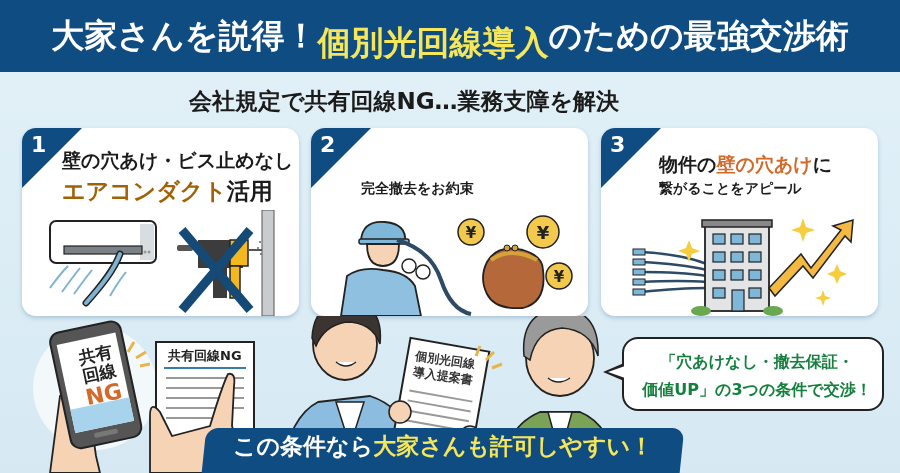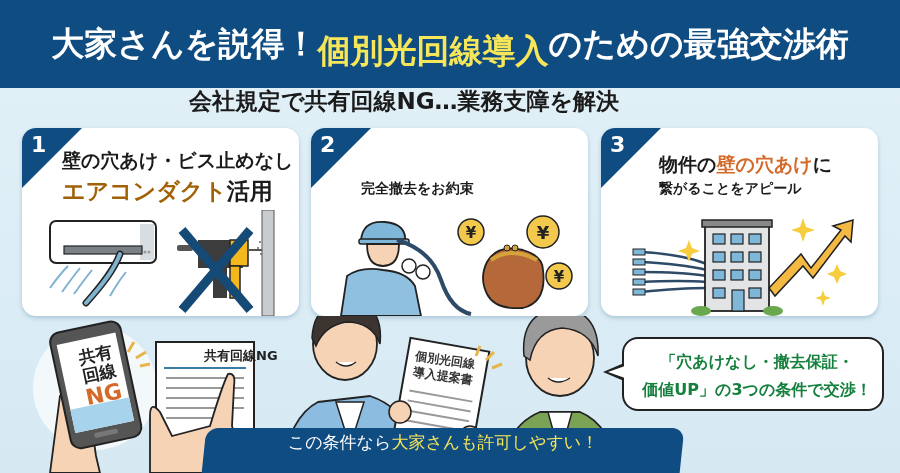--- a/index.html
+++ b/index.html
@@ -1,37 +1,37 @@
 <!DOCTYPE html>
 <html><head>
 <meta charset="utf-8">
 <style>
   * { box-sizing: border-box; margin: 0; padding: 0; }
   body { width: 900px; height: 473px; overflow: hidden; background: #dcedf5; font-family: "DejaVu Sans", "Liberation Sans", sans-serif; position: relative; }
-  .header { position: absolute; left: 0; top: 0; width: 900px; height: 88px; background: #0f4c81; display: flex; align-items: center; justify-content: center; font-weight: bold; font-size: 33px; color: #fff; letter-spacing: 0px; white-space: nowrap; }
+  .header { position: absolute; left: 0; top: 0; width: 900px; height: 72px; background: #0f4c81; display: flex; align-items: center; justify-content: center; font-weight: bold; font-size: 33px; color: #fff; letter-spacing: 0px; white-space: nowrap; }
   .header .hl { color: #f6e65a; margin-top: 15px; }
   .bg-main { position: absolute; left: 0; top: 72px; width: 900px; height: 401px; background: linear-gradient(#e1f0f7, #d6e9f3); }
   .subtitle { position: absolute; left: 0; top: 86px; width: 808px; text-align: center; font-size: 23px; font-weight: bold; color: #1b1b1b; }
   .card { position: absolute; top: 128px; width: 277px; height: 188px; background: #fff; border-radius: 14px; box-shadow: 0 2px 4px rgba(80,130,160,0.35); overflow: hidden; }
   .card .corner { position: absolute; left: 0; top: 0; width: 0; height: 0; border-top: 60px solid #0f4c81; border-right: 60px solid transparent; }
   .card .num { position: absolute; left: 9px; top: 4px; color: #fff; font-weight: bold; font-size: 22px; }
   .card .t1 { position: absolute; left: 42px; top: 20px; font-size: 19px; font-weight: bold; color: #1b1b1b; white-space: nowrap; }
   .card .t2 { position: absolute; left: 42px; top: 48px; font-size: 14px; font-weight: bold; color: #1b1b1b; white-space: nowrap; }
   .green { color: #a16207; }
   .orange { color: #d46a2a; }
   .illus { position: absolute; left: 0; top: 82px; width: 277px; height: 106px; }
   .scene { position: absolute; left: 0; top: 316px; width: 900px; height: 157px; }
   .bubble { position: absolute; left: 622px; top: 337px; width: 262px; height: 74px; background: #fff; border: 2.5px solid #222; border-radius: 16px; font-size: 16px; font-weight: bold; color: #15803d; padding: 9px 6px 0 14px; line-height: 28px; text-align: center; }
   .bubble-tail { position: absolute; left: 603px; top: 363px; width: 0; height: 0; border-top: 9px solid transparent; border-bottom: 9px solid transparent; border-right: 21px solid #222; }
   .bubble-tail-in { position: absolute; left: 608px; top: 366px; width: 0; height: 0; border-top: 6px solid transparent; border-bottom: 6px solid transparent; border-right: 17px solid #fff; }
   .footer { position: absolute; left: 204px; top: 428px; width: 478px; height: 45px; background: #0f4c81; border-radius: 12px 12px 0 0; transform: skewX(-6deg); }
-  .footer-text { position: absolute; left: 204px; top: 431px; width: 478px; text-align: center; font-size: 17px; font-weight: normal; color: #fff; white-space: nowrap; }
+  .footer-text { position: absolute; left: 204px; top: 431px; width: 478px; text-align: center; font-size: 23px; font-weight: bold; color: #fff; white-space: nowrap; }
   .footer-text .hl { color: #f6e65a; }
   .phone-text { position: absolute; font-weight: bold; color: #222; text-align: center; line-height: 19px; font-size: 17px; }
-  .doc-text { position: absolute; font-weight: bold; color: #222; font-size: 13px; white-space: nowrap; margin-left: 36px; }
+  .doc-text { position: absolute; font-weight: bold; color: #222; font-size: 13px; white-space: nowrap; }
   .prop-text { position: absolute; font-weight: bold; color: #333; font-size: 12px; line-height: 16px; text-align: center; transform: rotate(8deg); }
 </style>
 </head>
 <body>
 
 <div class="bg-main"></div>
 
 <div class="header">
   <span>大家さんを説得！</span>
     <span class="hl">個別光回線導入</span>

